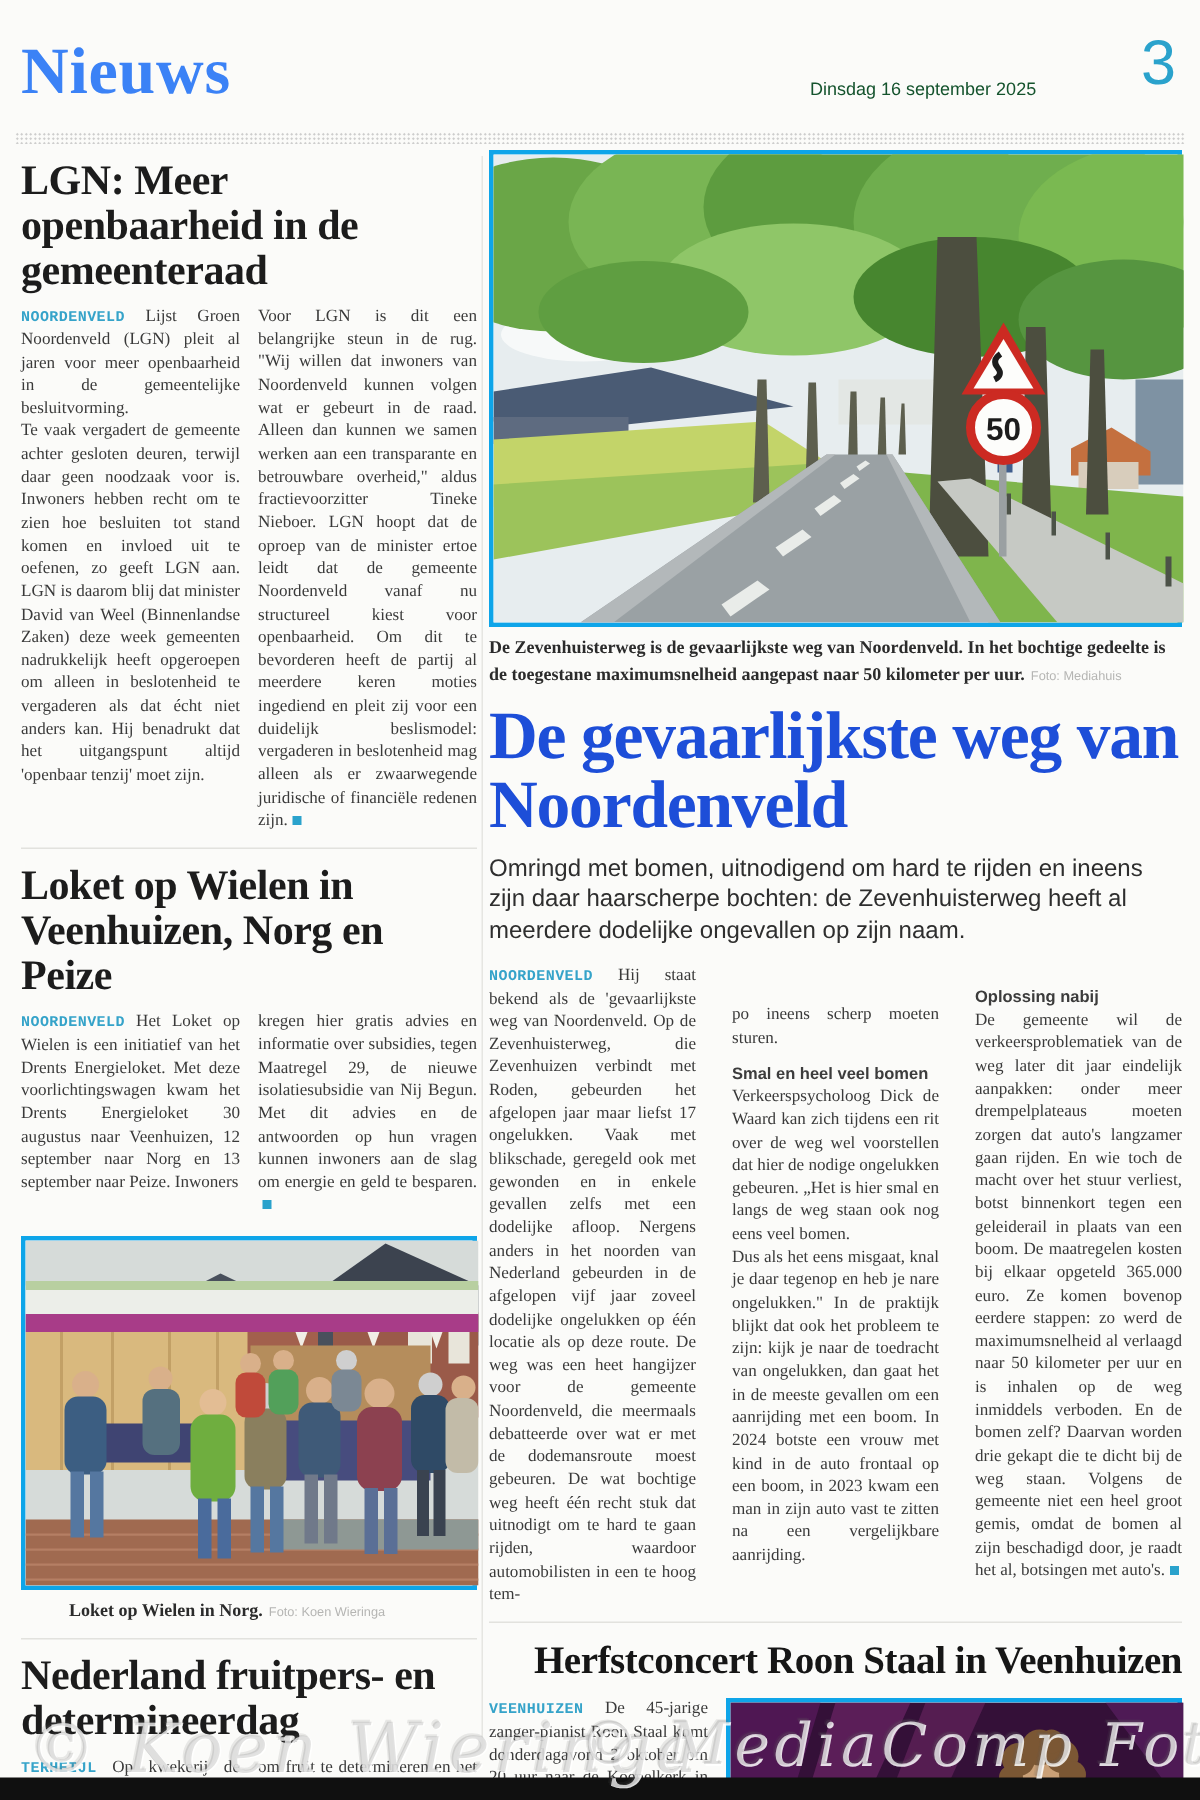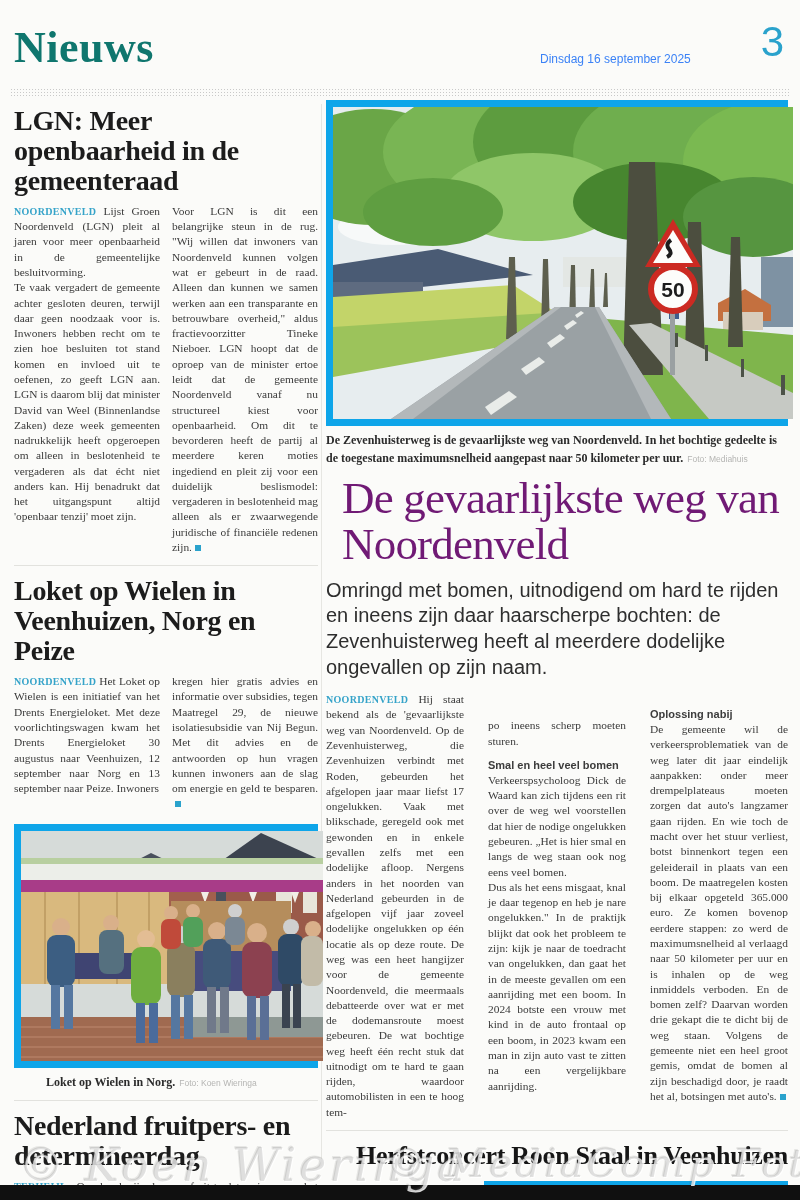--- a/index.html
+++ b/index.html
@@ -1,46 +1,46 @@
 <!DOCTYPE html>
 <html><head>
 <meta charset="utf-8">
 <style>
   html,body{margin:0;padding:0;}
   body{width:800px;height:1200px;position:relative;background:#fbfbf9;overflow:hidden;
        font-family:"Liberation Serif","DejaVu Serif",serif;color:#3a3a3a;}
   .sans{font-family:"Liberation Sans","DejaVu Sans",sans-serif;}
 
   
-  .masthead{position:absolute;left:14px;top:22px;font-size:44px;font-weight:bold;color:#0f766e;letter-spacing:.5px;}
-  .dateline{position:absolute;left:540px;top:52px;font-size:12px;color:#3b82f6;}
+  .masthead{position:absolute;left:14px;top:22px;font-size:44px;font-weight:bold;color:#3b82f6;letter-spacing:.5px;}
+  .dateline{position:absolute;left:540px;top:52px;font-size:12px;color:#14532d;}
   .pagenum{position:absolute;right:16px;top:18px;font-size:42px;color:#2aa2cc;}
   .toprule{position:absolute;left:10px;right:10px;top:88px;height:8px;
            background-image:radial-gradient(#bdbdbd 32%,transparent 36%);background-size:3px 3px;opacity:.8;}
   .vsep{position:absolute;left:321px;top:104px;height:1062px;width:1px;background:#e6e6e2;}
 
   
-  .kicker{font-family:Liberation Serif, serif;font-weight:bold;font-size:10px;color:#35a3c9;letter-spacing:.3px;margin-top:40px;}
+  .kicker{font-family:Liberation Mono, monospace;font-weight:bold;font-size:10px;color:#35a3c9;letter-spacing:.3px;margin-top:40px;}
   .endsq{display:inline-block;width:6px;height:6px;background:#2aa2cc;margin-left:3px;}
   .bodytxt{font-size:11.4px;line-height:1.34;text-align:justify;white-space:pre-line;}
   .cols2{display:flex;gap:12px;}
   .cols2>div{width:146px;}
   .h-left{font-size:28px;line-height:1.07;font-weight:bold;color:#1c1c1c;letter-spacing:-.3px;margin:0 0 8px 0;}
   .divider{height:1px;background:#e2e2de;margin:10px 0;}
   .caption-b{font-size:12px;font-weight:bold;color:#2b2b2b;line-height:1.25;}
   .credit{font-family:"Liberation Sans",sans-serif;font-weight:normal;font-size:8.5px;color:#b5b5b3;text-align:right;}
-  .photo-frame{border:7px solid #0ea5e9;background:#fff;}
+  .photo-frame{border:3px solid #0ea5e9;background:#fff;}
   svg{display:block;}
 
   
   #left{position:absolute;left:14px;top:106px;width:304px;}
   
   #right{position:absolute;left:326px;top:100px;width:462px;}
-  .h-main{font-size:45px;line-height:1.02;font-weight:normal;color:#701a75;letter-spacing:-.8px;margin:10px 0 10px 16px;}
-  .intro{font-family:"Liberation Sans",sans-serif;font-size:20px;line-height:1.28;color:#2e2e2e;margin-bottom:12px;}
+  .h-main{font-size:45px;line-height:1.02;font-weight:bold;color:#1d4ed8;letter-spacing:-.8px;margin:10px 0 10px 0;}
+  .intro{font-family:"Liberation Sans",sans-serif;font-size:16px;line-height:1.28;color:#2e2e2e;margin-bottom:12px;}
   .cols3{display:flex;gap:24px;align-items:center;}
   .cols3>div{width:146px;}
   .subhead{font-family:"Liberation Sans",sans-serif;font-weight:bold;font-size:11px;color:#3c3c3c;margin:10px 0 2px 0;}
   .h-sub{font-size:26px;font-weight:bold;color:#161616;letter-spacing:-.3px;margin:8px 0 10px 0;text-align:right;}
 
   
   .herfst-row{display:flex;gap:12px;}
   .herfst-right{width:304px;}
 
   

